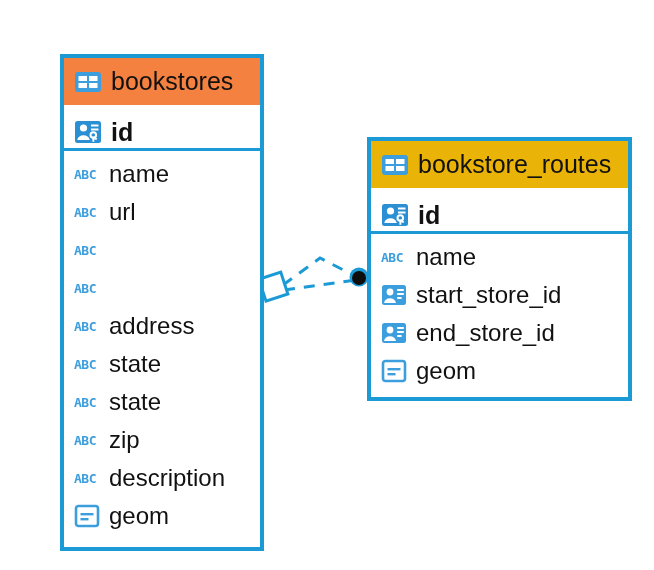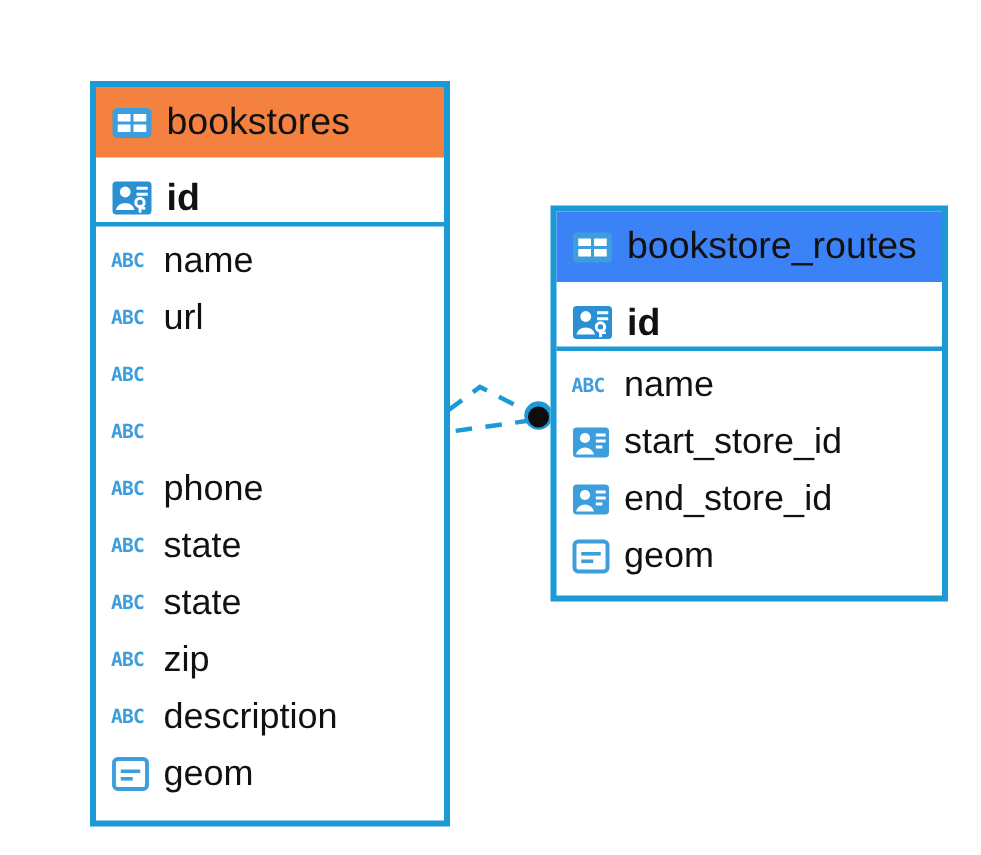--- a/index.html
+++ b/index.html
@@ -86,21 +86,21 @@
     <g transform="translate(274,287) rotate(-18)">
       <rect x="-12" y="-12" width="23" height="23" fill="#ffffff" stroke="#1b9ad6" stroke-width="3"></rect>
     </g>
 
     <g>
       <circle cx="359" cy="277" r="9.5" fill="#1b9ad6"></circle>
       <circle cx="359" cy="278" r="7" fill="#0d0d0d"></circle>
     </g>
   </svg>
 
-  <div class="entity" id="ent0" style="left:60px;top:54px;width:240px;height:497px;">
+  <div class="entity" id="ent0" style="left:60px;top:54px;width:204px;height:497px;">
 
     <div class="ent-header" style="background:#f4813f;">
       <span class="ic">
         <svg width="28" height="22" viewBox="0 0 28 22">
           <rect x="1" y="1" width="26" height="20" rx="3" fill="#3d9ede"></rect>
           <rect x="4.5" y="5" width="8.5" height="5" fill="#ffffff"></rect>
           <rect x="15" y="5" width="8.5" height="5" fill="#ffffff"></rect>
           <rect x="4.5" y="12" width="8.5" height="5" fill="#ffffff"></rect>
           <rect x="15" y="12" width="8.5" height="5" fill="#ffffff"></rect>
         </svg>
@@ -139,21 +139,21 @@
       <div class="field">
         <span class="abc">ABC</span>
       </div>
 
       <div class="field">
         <span class="abc">ABC</span>
       </div>
 
       <div class="field">
         <span class="abc">ABC</span>
-        <span class="lbl">phone</span>
+        <span class="lbl">address</span>
       </div>
 
       <div class="field">
         <span class="abc">ABC</span>
         <span class="lbl">state</span>
       </div>
 
       <div class="field">
         <span class="abc">ABC</span>
         <span class="lbl">state</span>
@@ -178,21 +178,21 @@
           </svg>
         </span>
         <span class="lbl">geom</span>
       </div>
 
     </div>
   </div>
 
   <div class="entity" id="ent1" style="left:367px;top:137px;width:265px;height:264px;">
 
-    <div class="ent-header" style="background:#3b82f6;">
+    <div class="ent-header" style="background:#eab308;">
       <span class="ic">
         <svg width="28" height="22" viewBox="0 0 28 22">
           <rect x="1" y="1" width="26" height="20" rx="3" fill="#3d9ede"></rect>
           <rect x="4.5" y="5" width="8.5" height="5" fill="#ffffff"></rect>
           <rect x="15" y="5" width="8.5" height="5" fill="#ffffff"></rect>
           <rect x="4.5" y="12" width="8.5" height="5" fill="#ffffff"></rect>
           <rect x="15" y="12" width="8.5" height="5" fill="#ffffff"></rect>
         </svg>
       </span>
       <span class="ttl">bookstore_routes</span>

